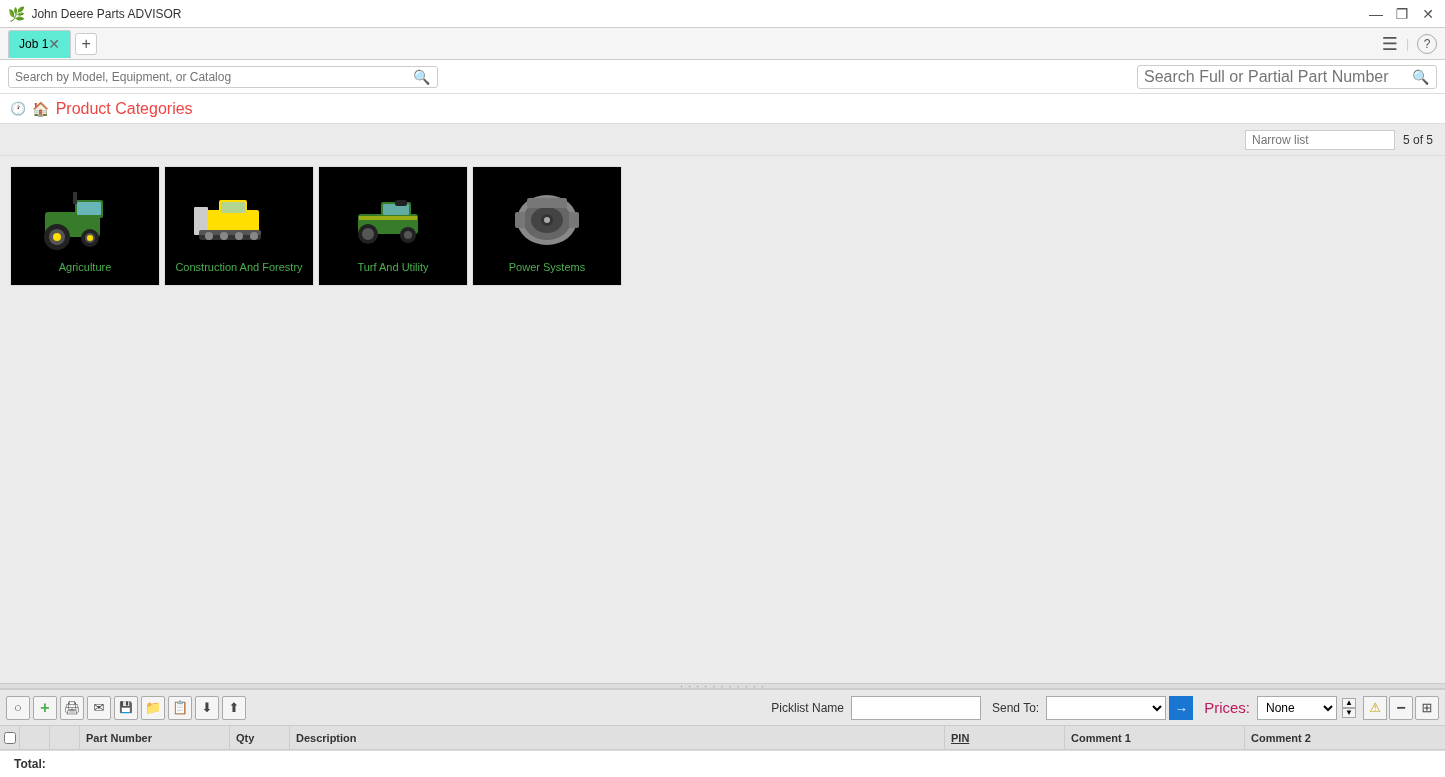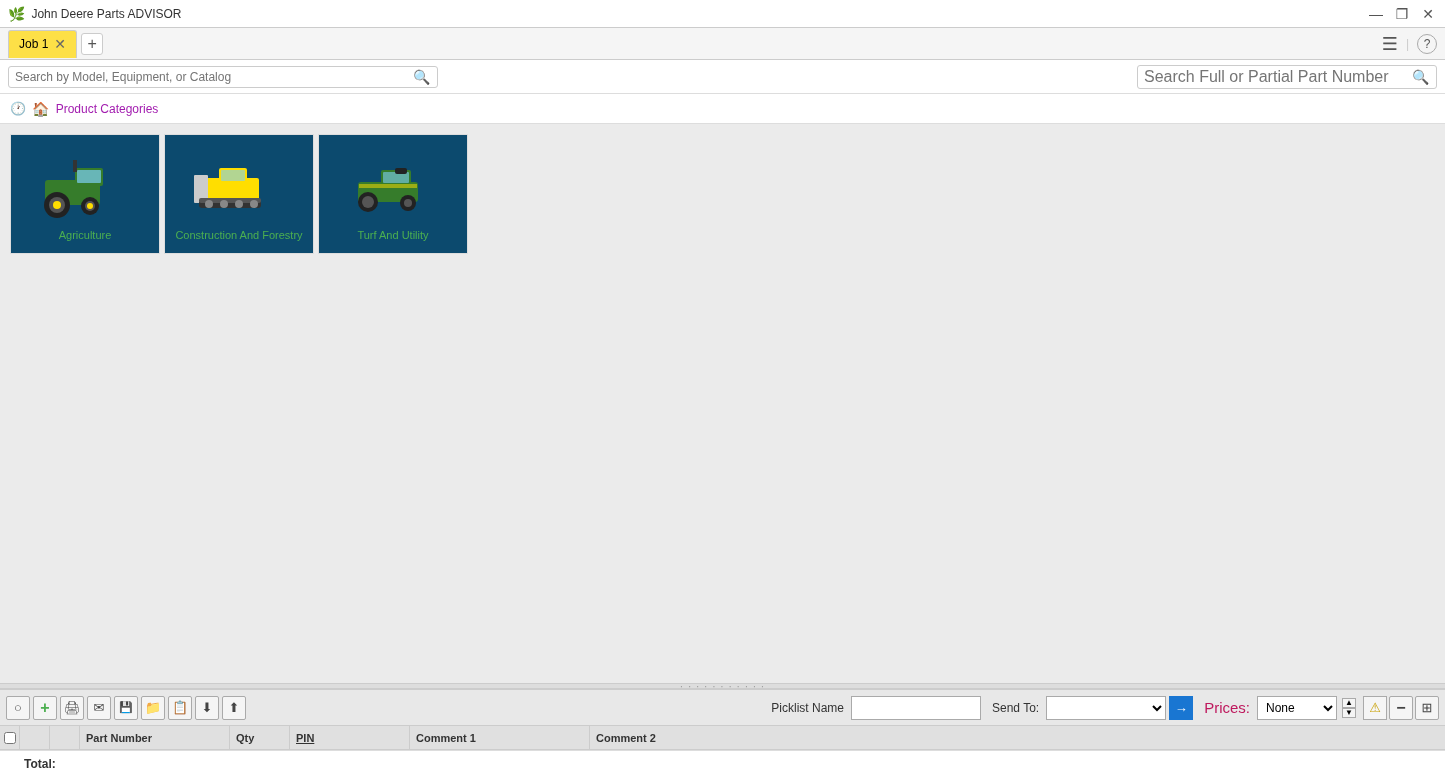--- a/index.html
+++ b/index.html
@@ -40,27 +40,26 @@
     
     .tab-bar {
       background: #f5f5f5;
       border-bottom: 1px solid #ccc;
       display: flex;
       align-items: center;
       padding: 0 8px;
       height: 32px;
     }
     .tab {
-      background: #fde047;
+      background: #5eead4;
       border: 1px solid #ccc;
       border-bottom: none;
       padding: 4px 10px;
       display: flex;
       align-items: center;
-      gap: 6px;
       cursor: pointer;
       font-size: 12px;
       height: 28px;
       border-radius: 3px 3px 0 0;
     }
     .tab-close {
       color: #666;
       font-size: 14px;
       cursor: pointer;
     }
@@ -147,22 +146,22 @@
       color: #555;
       font-size: 13px;
       cursor: pointer;
     }
     .breadcrumb-home {
       color: #555;
       font-size: 14px;
       cursor: pointer;
     }
     .breadcrumb-text {
-      color: #a21caf;
-      font-size: 12px;
+      color: #ef4444;
+      font-size: 16px;
       cursor: pointer;
       text-align: center;
     }
 
     
     .main-content {
       flex: 1;
       background: #ebebeb;
       display: flex;
       flex-direction: column;
@@ -198,21 +197,21 @@
       display: flex;
       flex-wrap: wrap;
       padding: 10px;
       gap: 4px;
       flex: 1;
       align-content: flex-start;
     }
     .category-card {
       width: 150px;
       height: 120px;
-      background: #0c4a6e;
+      background: #000000;
       border: 1px solid #ddd;
       display: flex;
       flex-direction: column;
       align-items: center;
       justify-content: center;
       cursor: pointer;
     }
     .category-image {
       width: 100px;
       height: 75px;
@@ -349,21 +348,21 @@
     .th-partnum { width: 150px; border-right: 1px solid #ccc; height: 100%; display: flex; align-items: center; padding: 0 6px; font-size: 11px; font-weight: bold; color: #333; }
     .th-qty { width: 60px; border-right: 1px solid #ccc; height: 100%; display: flex; align-items: center; padding: 0 6px; font-size: 11px; font-weight: bold; color: #333; }
     .th-desc { flex: 1; border-right: 1px solid #ccc; height: 100%; display: flex; align-items: center; padding: 0 6px; font-size: 11px; font-weight: bold; color: #333; }
     .th-pin { width: 120px; border-right: 1px solid #ccc; height: 100%; display: flex; align-items: center; padding: 0 6px; font-size: 11px; font-weight: bold; color: #333; text-decoration: underline; }
     .th-comment1 { width: 180px; border-right: 1px solid #ccc; height: 100%; display: flex; align-items: center; padding: 0 6px; font-size: 11px; font-weight: bold; color: #333; }
     .th-comment2 { width: 200px; height: 100%; display: flex; align-items: center; padding: 0 6px; font-size: 11px; font-weight: bold; color: #333; }
 
     
     .total-row {
       background: #fff;
-      padding: 6px 24px;
+      padding: 6px 14px;
       font-size: 12px;
       font-weight: bold;
       color: #333;
       border-top: 1px solid #ddd;
     }
 
     
     .drag-handle {
       height: 6px;
       background: #ddd;
@@ -433,20 +432,24 @@
 </div>
 
 <div class="breadcrumb-bar">
   <span class="breadcrumb-icon">🕐</span>
   <span class="breadcrumb-home">🏠</span>
   <span class="breadcrumb-text">Product Categories</span>
 </div>
 
 <div class="main-content">
 
+  <div class="filter-bar">
+    <input class="narrow-list-input" type="text" placeholder="Narrow list" style="">
+    <span class="count-label">5 of 5</span>
+  </div>
 
   <div class="category-grid">
 
     <div class="category-card">
       <div class="category-image">
         <svg width="100" height="70" viewBox="0 0 100 70">
 
           <rect x="10" y="30" width="55" height="25" rx="3" fill="#367c2b"></rect>
           <rect x="40" y="18" width="28" height="18" rx="2" fill="#367c2b"></rect>
           <rect x="42" y="20" width="24" height="13" rx="1" fill="#7ecef4" opacity="0.7"></rect>
@@ -501,20 +504,36 @@
           <circle cx="25" cy="52" r="6" fill="#555"></circle>
           <circle cx="65" cy="53" r="8" fill="#222"></circle>
           <circle cx="65" cy="53" r="4" fill="#555"></circle>
 
           <rect x="16" y="34" width="58" height="4" fill="#ffde00" opacity="0.5"></rect>
         </svg>
       </div>
       <span class="category-label">Turf And Utility</span>
     </div>
 
+    <div class="category-card">
+      <div class="category-image">
+        <svg width="100" height="70" viewBox="0 0 100 70">
+
+          <ellipse cx="50" cy="38" rx="30" ry="25" fill="#888"></ellipse>
+          <ellipse cx="50" cy="38" rx="24" ry="20" fill="#666"></ellipse>
+          <ellipse cx="50" cy="38" rx="16" ry="13" fill="#444"></ellipse>
+          <rect x="18" y="30" width="10" height="16" rx="2" fill="#777"></rect>
+          <rect x="72" y="30" width="10" height="16" rx="2" fill="#777"></rect>
+          <rect x="30" y="16" width="40" height="10" rx="2" fill="#777"></rect>
+          <circle cx="50" cy="38" r="6" fill="#333"></circle>
+          <circle cx="50" cy="38" r="3" fill="#aaa"></circle>
+        </svg>
+      </div>
+      <span class="category-label">Power Systems</span>
+    </div>
 
 
   </div>
 </div>
 
 <div class="drag-handle">
   <span class="drag-dots">· · · · · · · · · · ·</span>
 </div>
 
 <div class="bottom-toolbar">
@@ -557,20 +576,21 @@
 
 <div class="table-area">
   <div class="table-header">
     <div class="th-check">
       <input type="checkbox" style="width: 12px; height: 12px;">
     </div>
     <div class="th-col1"></div>
     <div class="th-col2"></div>
     <div class="th-partnum">Part Number</div>
     <div class="th-qty">Qty</div>
+    <div class="th-desc">Description</div>
     <div class="th-pin">PIN</div>
     <div class="th-comment1">Comment 1</div>
     <div class="th-comment2">Comment 2</div>
   </div>
 </div>
 
 <div class="total-row">
   <span>Total:</span>
 </div>
 

